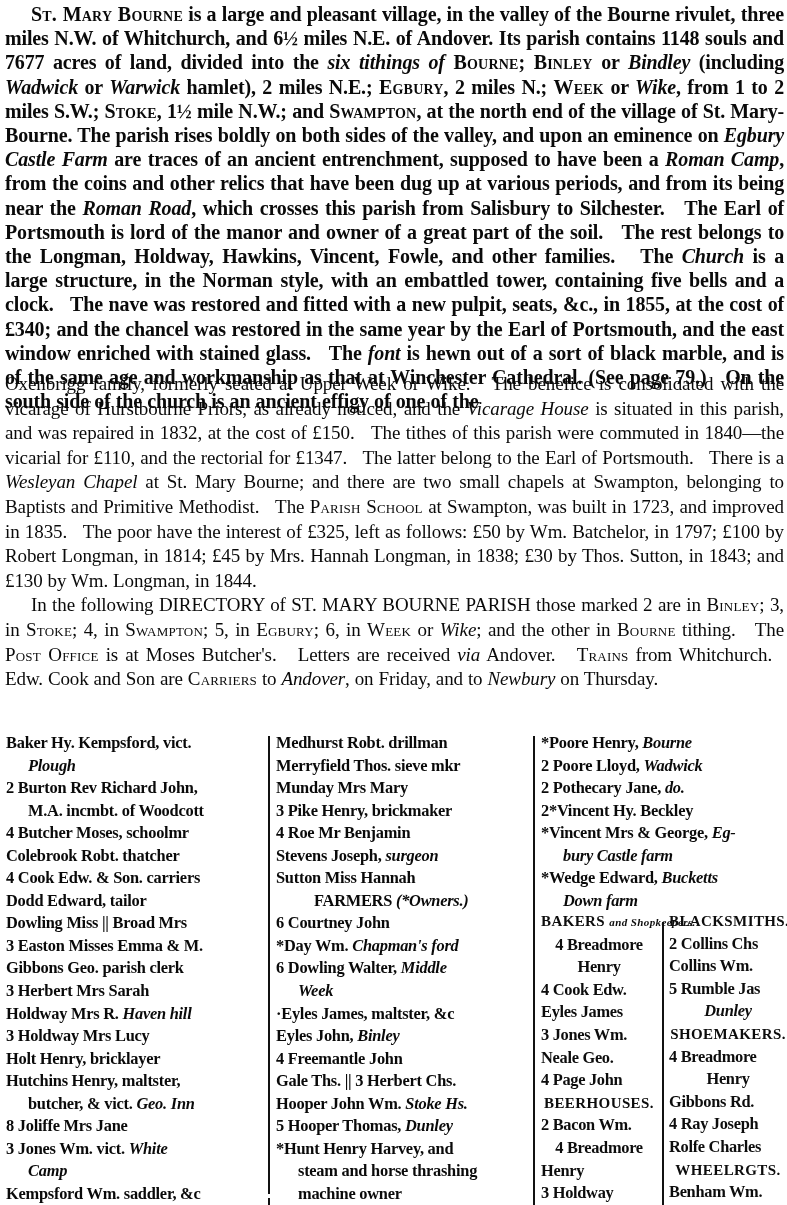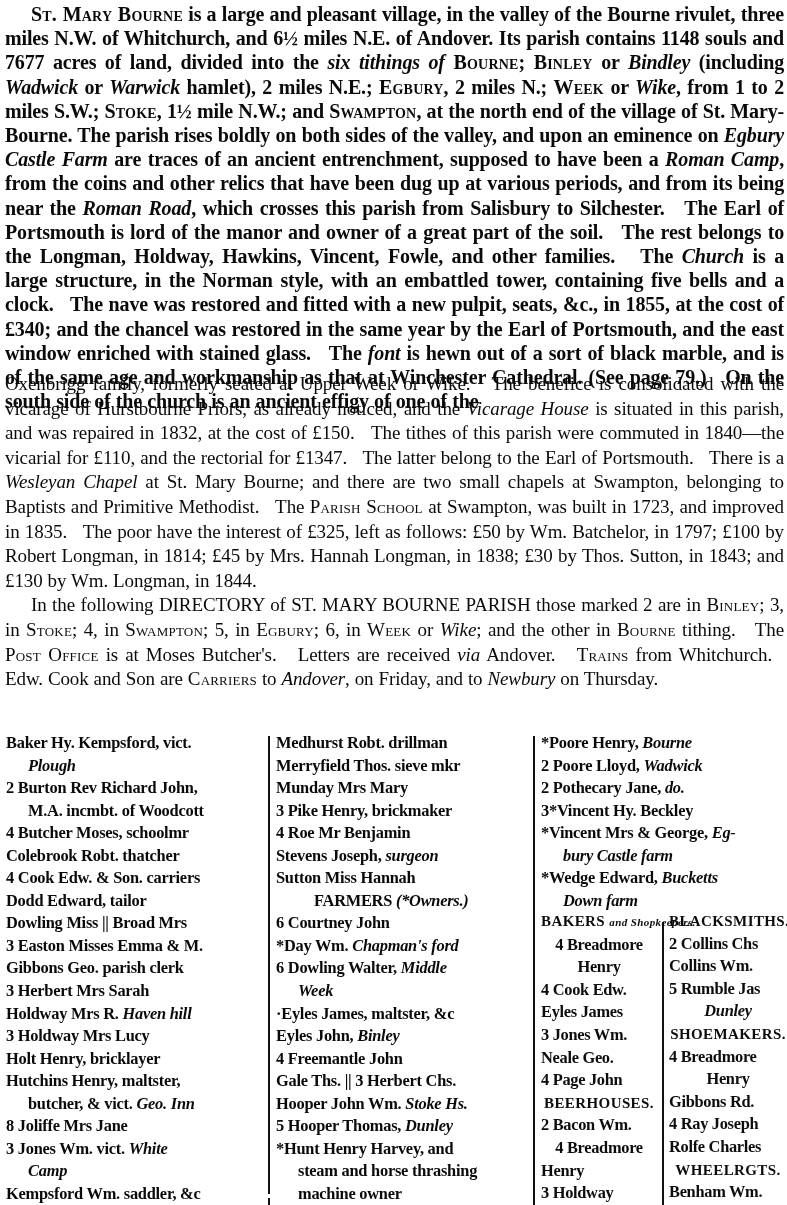--- a/index.html
+++ b/index.html
@@ -208,21 +208,21 @@
       <div class="dirline hang">machine owner</div>
       <div class="dirline">4 Lansley John</div>
       <div class="dirline">Lywood John, <span class="it">Upper Week</span></div>
 
     </div>
 
     <div class="dircol" id="dircol-3">
       <div class="dirline">*Poore Henry, <span class="it">Bourne</span></div>
       <div class="dirline">2 Poore Lloyd, <span class="it">Wadwick</span></div>
       <div class="dirline">2 Pothecary Jane, <span class="it">do.</span></div>
-      <div class="dirline">3*Vincent Hy. Beckley</div>
+      <div class="dirline">2*Vincent Hy. Beckley</div>
       <div class="dirline">*Vincent Mrs &amp; George, <span class="it">Eg-</span></div>
       <div class="dirline hang it">bury Castle farm</div>
       <div class="dirline">*Wedge Edward, <span class="it">Bucketts</span></div>
       <div class="dirline hang it">Down farm</div>
     </div>
 
     <div id="trades">
 
       <div class="tradecol" id="tradecol-a">
         <div class="tradehead mixed"><span>BAKERS</span> <span class="ital">and Shopkeepers.</span></div>

